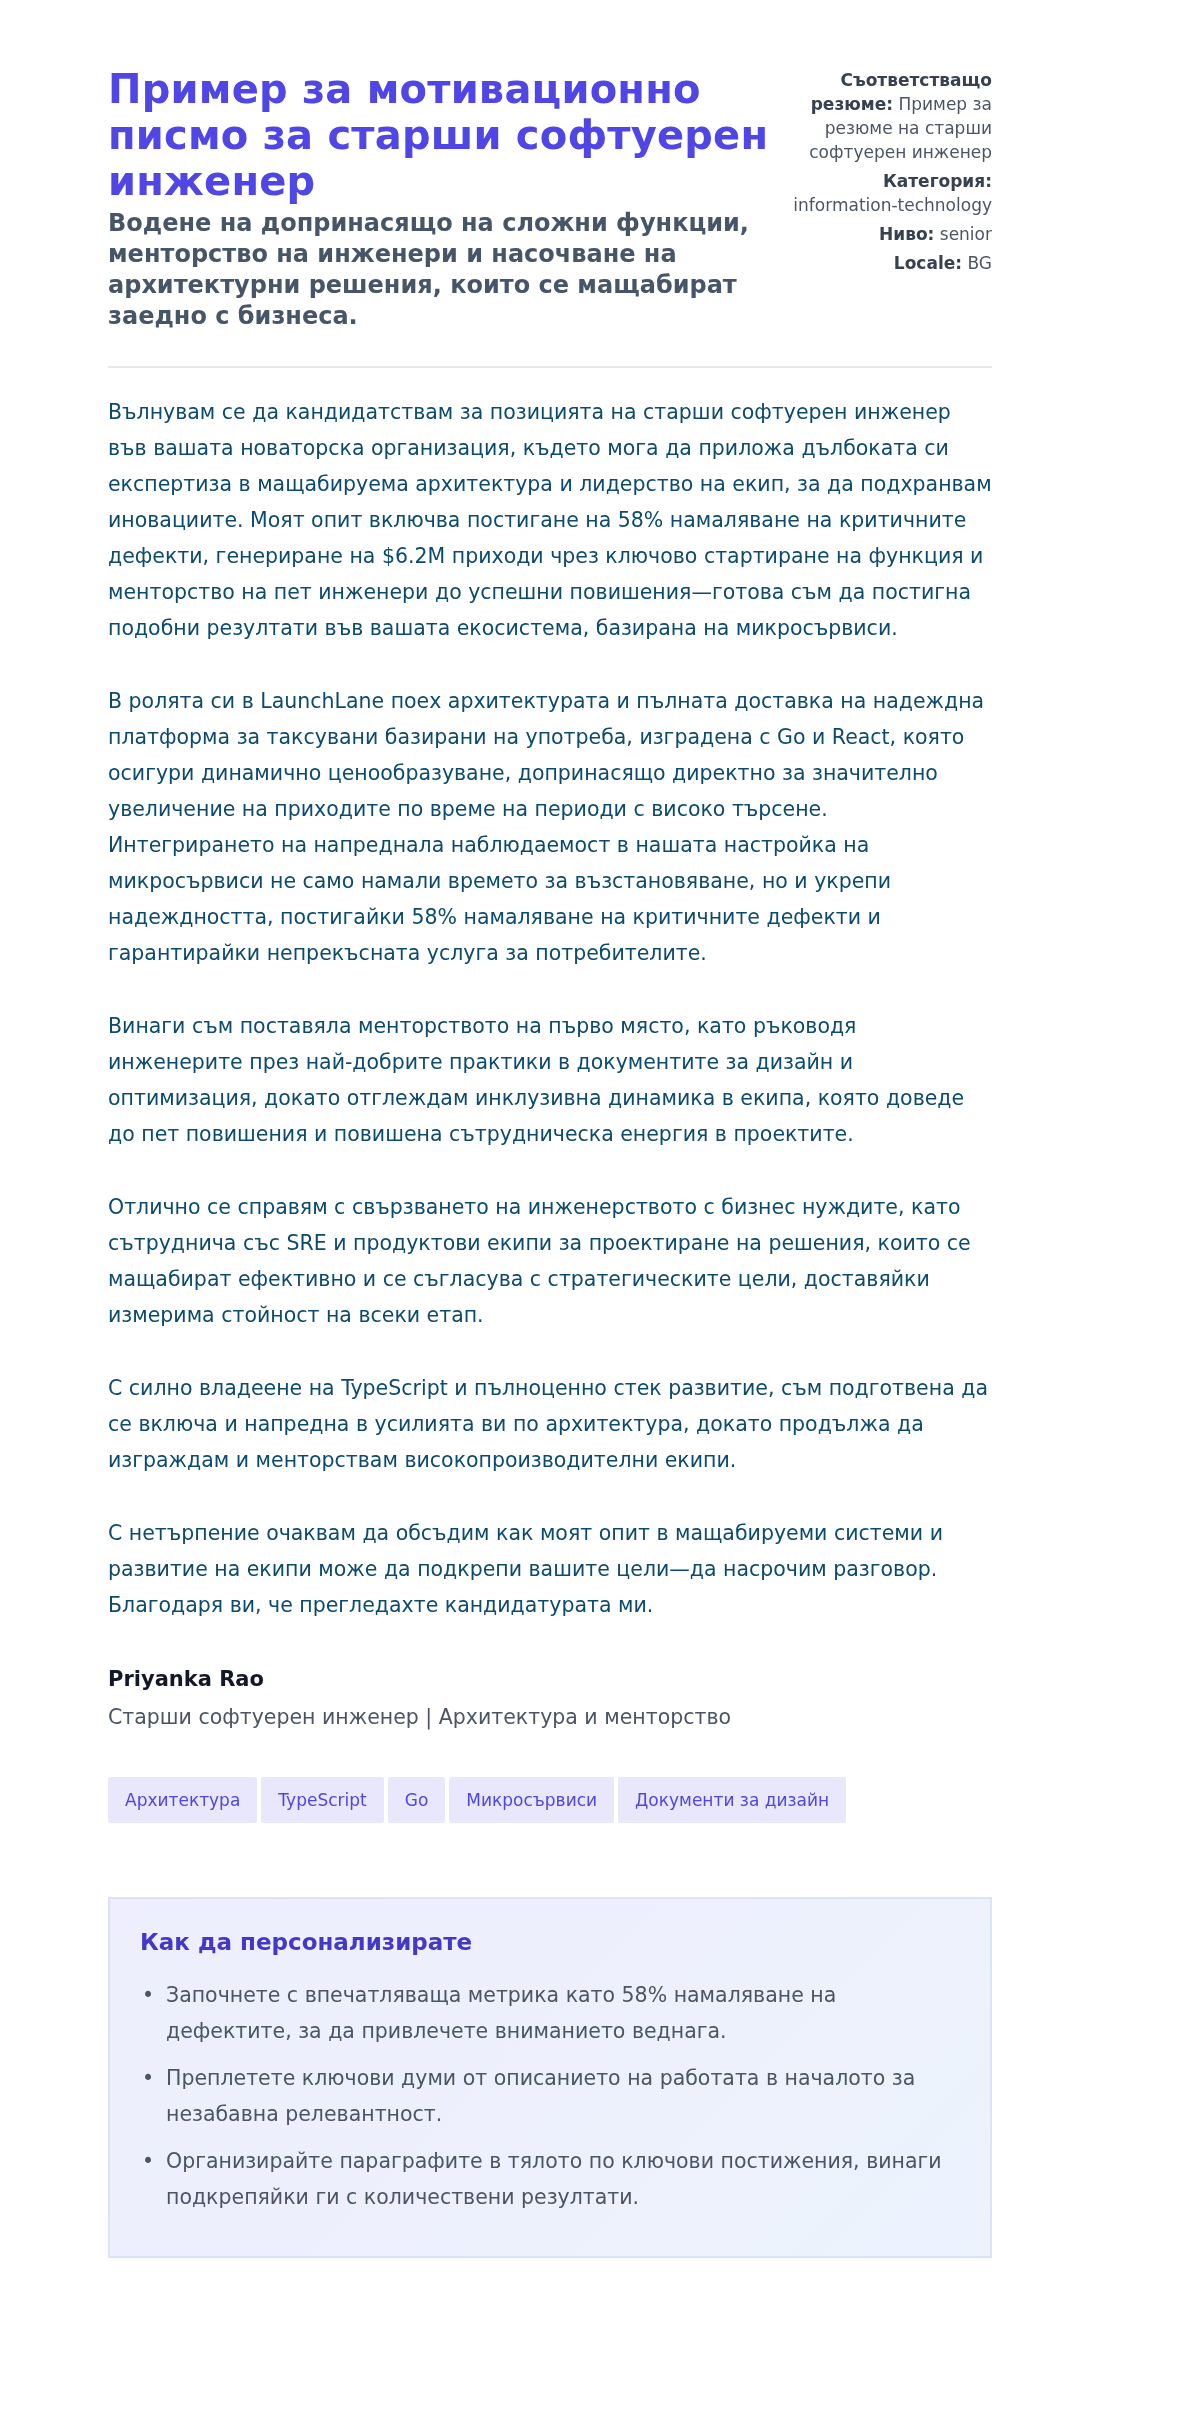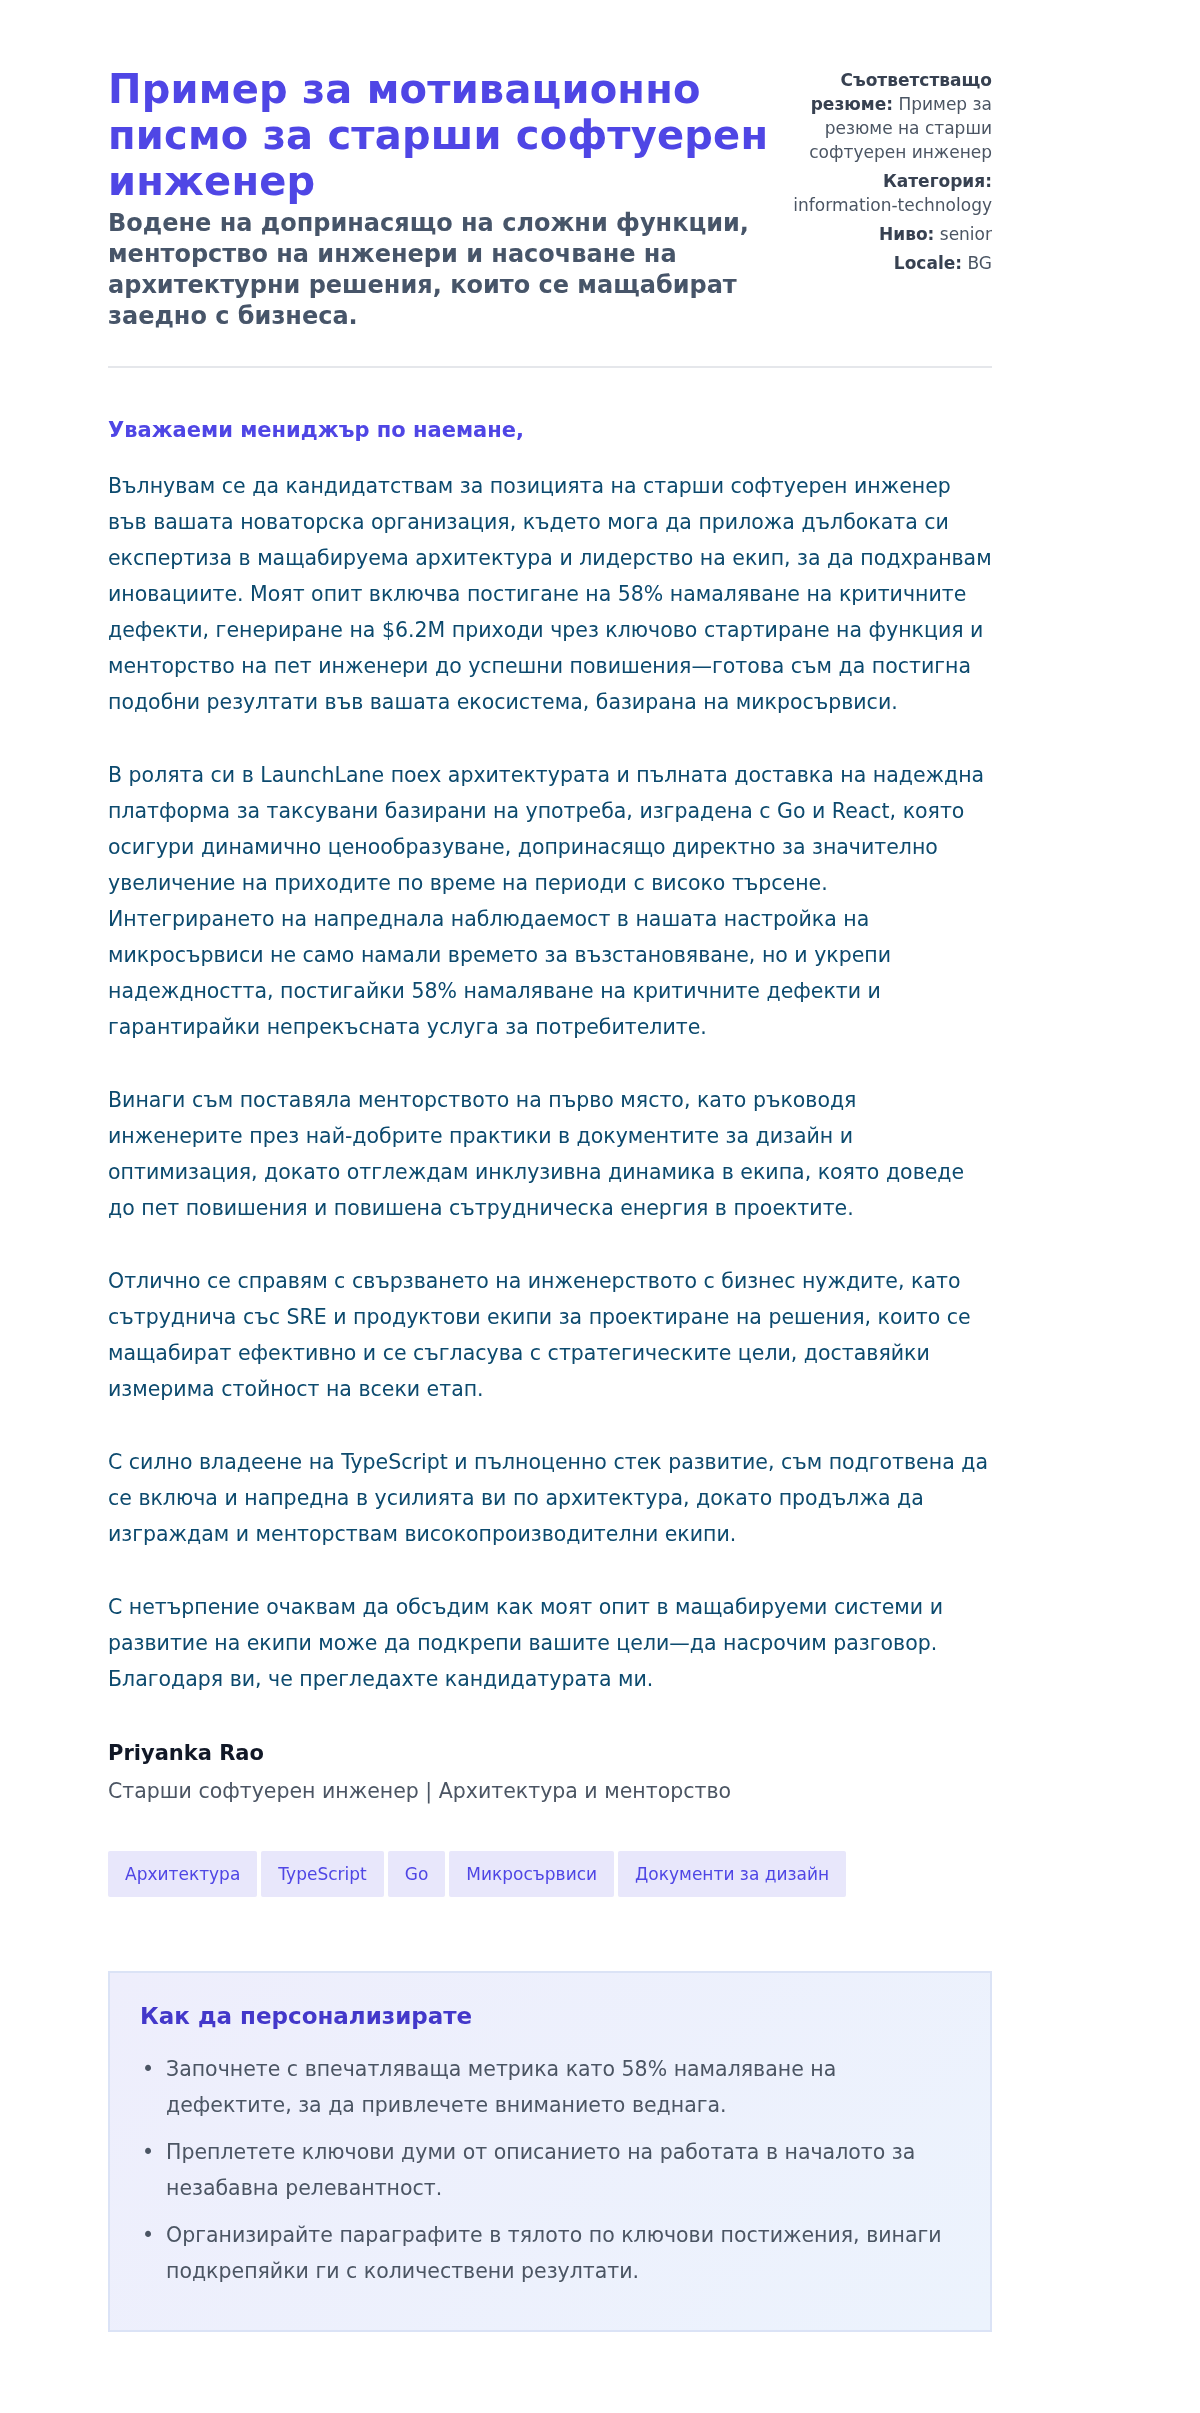--- a/index.html
+++ b/index.html
@@ -137,21 +137,20 @@
         <span class="meta-label">Ниво:</span>
         <span>senior</span>
       </div>
       <div class="meta-row">
         <span class="meta-label">Locale:</span>
         <span>BG</span>
       </div>
     </div>
   </header>
 
-  <div class="greeting">Уважаеми мениджър по наемане,</div>
 
   <div class="body-text">
     <p class="para">Вълнувам се да кандидатствам за позицията на старши софтуерен инженер във вашата новаторска организация, където мога да приложа дълбоката си експертиза в мащабируема архитектура и лидерство на екип, за да подхранвам иновациите. Моят опит включва постигане на 58% намаляване на критичните дефекти, генериране на $6.2M приходи чрез ключово стартиране на функция и менторство на пет инженери до успешни повишения—готова съм да постигна подобни резултати във вашата екосистема, базирана на микросървиси.</p>
     <p class="para">В ролята си в LaunchLane поех архитектурата и пълната доставка на надеждна платформа за таксувани базирани на употреба, изградена с Go и React, която осигури динамично ценообразуване, допринасящо директно за значително увеличение на приходите по време на периоди с високо търсене. Интегрирането на напреднала наблюдаемост в нашата настройка на микросървиси не само намали времето за възстановяване, но и укрепи надеждността, постигайки 58% намаляване на критичните дефекти и гарантирайки непрекъсната услуга за потребителите.</p>
     <p class="para">Винаги съм поставяла менторството на първо място, като ръководя инженерите през най-добрите практики в документите за дизайн и оптимизация, докато отглеждам инклузивна динамика в екипа, която доведе до пет повишения и повишена сътрудническа енергия в проектите.</p>
     <p class="para">Отлично се справям с свързването на инженерството с бизнес нуждите, като сътруднича със SRE и продуктови екипи за проектиране на решения, които се мащабират ефективно и се съгласува с стратегическите цели, доставяйки измерима стойност на всеки етап.</p>
     <p class="para">С силно владеене на TypeScript и пълноценно стек развитие, съм подготвена да се включа и напредна в усилията ви по архитектура, докато продължа да изграждам и менторствам високопроизводителни екипи.</p>
     <p class="para">С нетърпение очаквам да обсъдим как моят опит в мащабируеми системи и развитие на екипи може да подкрепи вашите цели—да насрочим разговор. Благодаря ви, че прегледахте кандидатурата ми.</p>
   </div>
 

